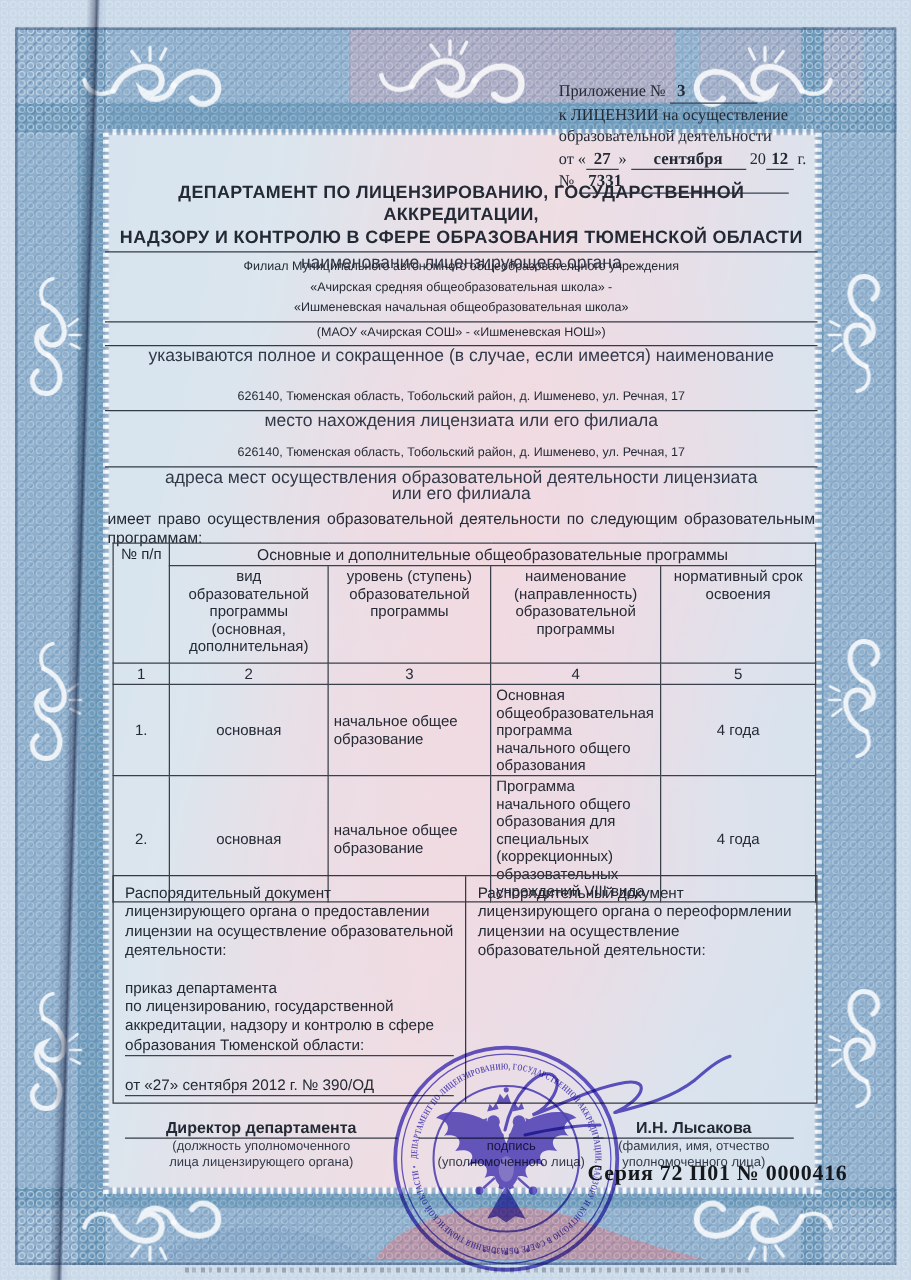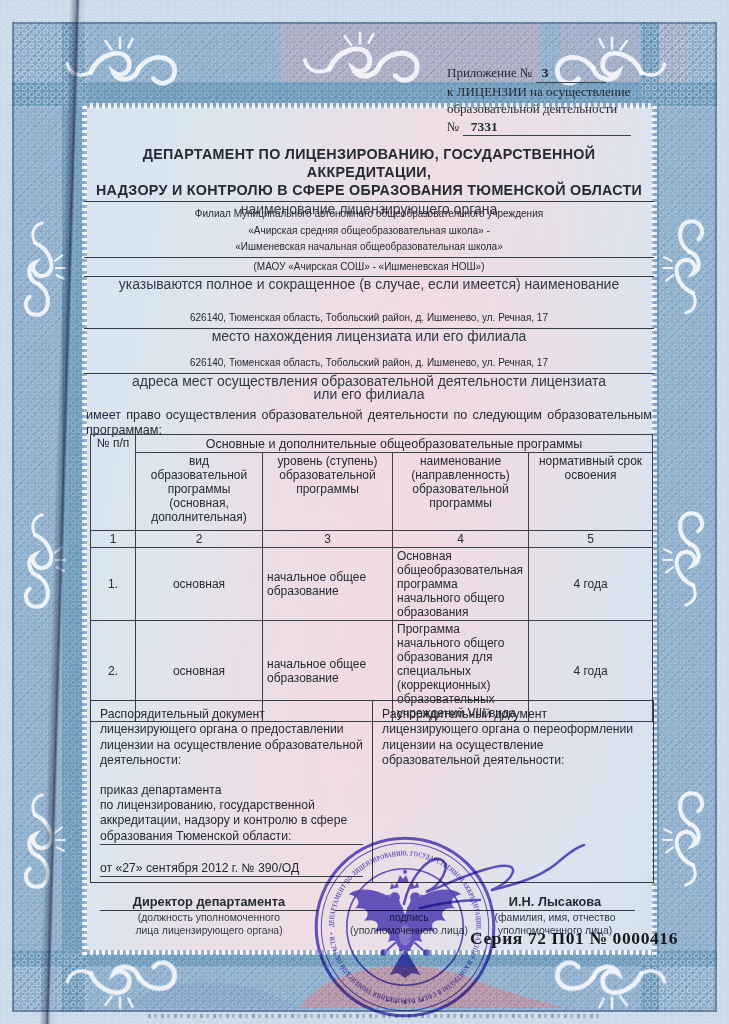--- a/index.html
+++ b/index.html
@@ -140,20 +140,26 @@
 
   <div class="content">
 
     <div class="blk appendix serif">
       <div>
         <span>Приложение №</span>
         <span class="u fill" style="width:64px;padding-left:6px;">3</span>
       </div>
       <div>к ЛИЦЕНЗИИ на осуществление</div>
       <div>образовательной деятельности</div>
+      <div>
+        <span>от «</span><span class="u fill" style="width:26px;text-align:center;">27</span><span>»</span>
+        <span class="u fill" style="width:92px;text-align:center;">сентября</span>
+        <span>20</span><span class="u fill" style="width:22px;text-align:center;">12</span>
+        <span>г.</span>
+      </div>
       <div>
         <span>№</span>
         <span class="u fill" style="width:160px;padding-left:8px;">7331</span>
       </div>
     </div>
 
     <div class="blk authority ctr">
       <div class="hl">ДЕПАРТАМЕНТ ПО ЛИЦЕНЗИРОВАНИЮ, ГОСУДАРСТВЕННОЙ АККРЕДИТАЦИИ,</div>
       <div class="hl">НАДЗОРУ И КОНТРОЛЮ В СФЕРЕ ОБРАЗОВАНИЯ ТЮМЕНСКОЙ ОБЛАСТИ</div>
       <div class="hrule" style="margin-top:2px;"></div>

